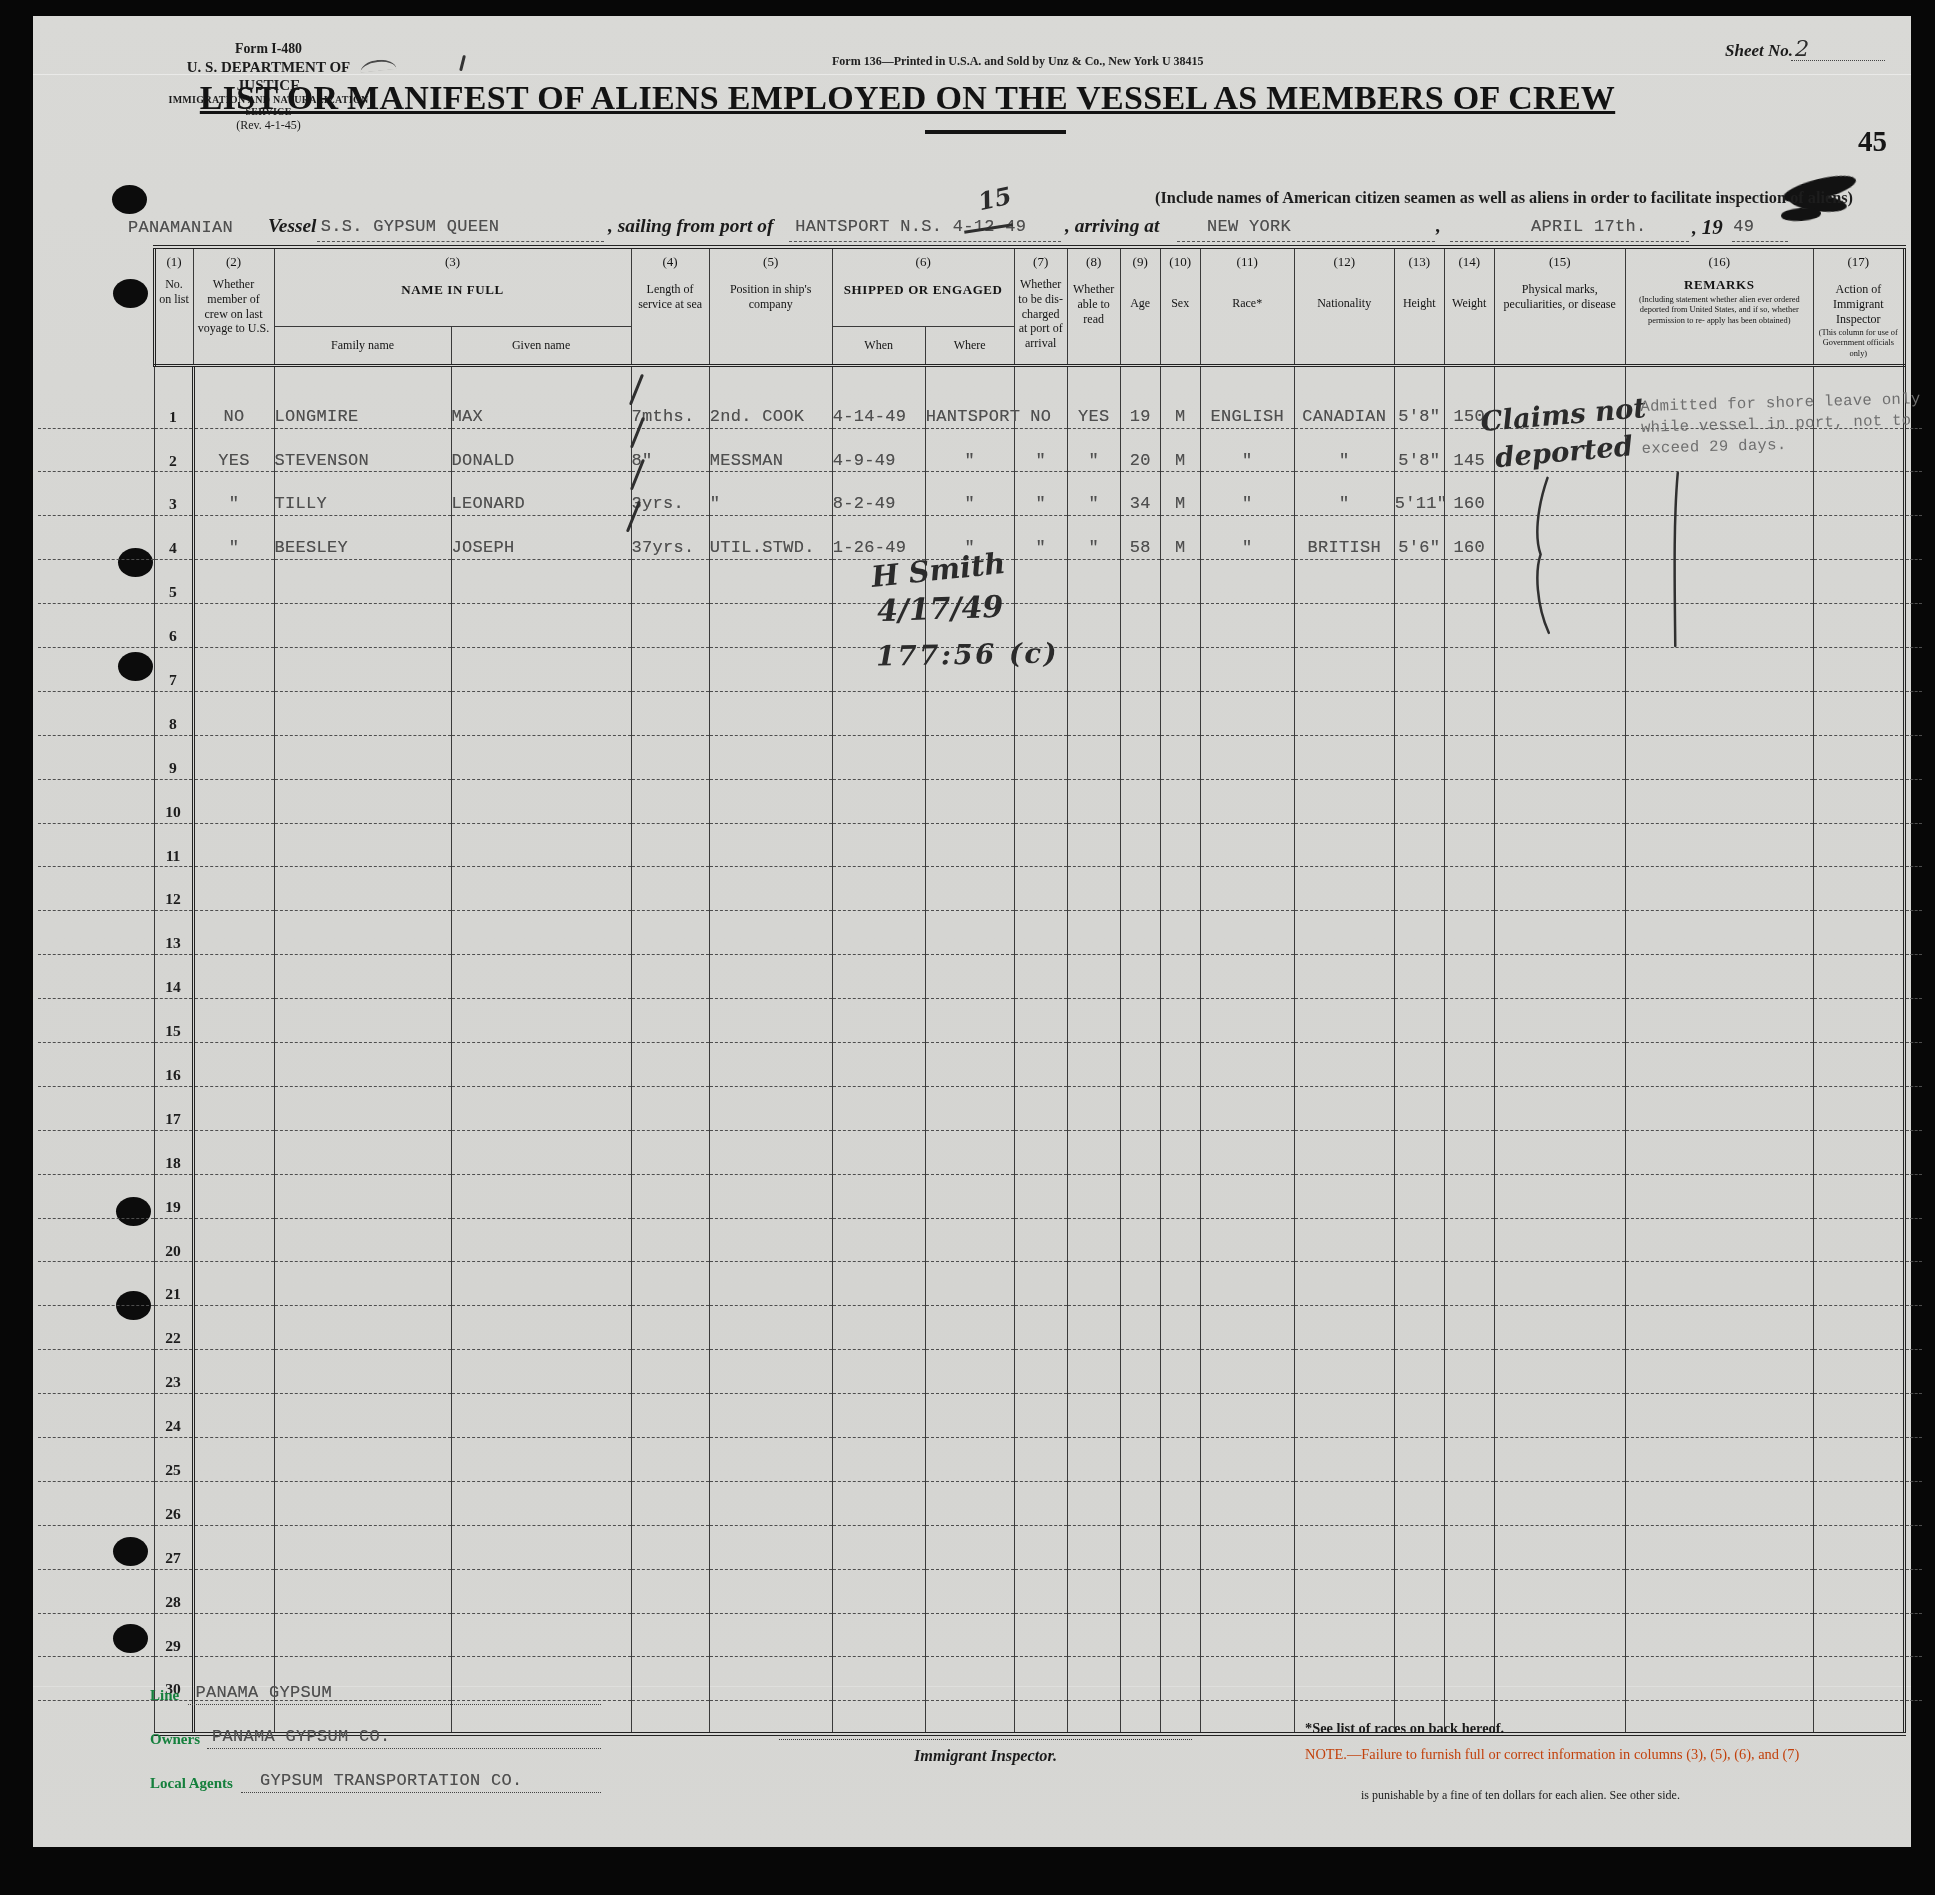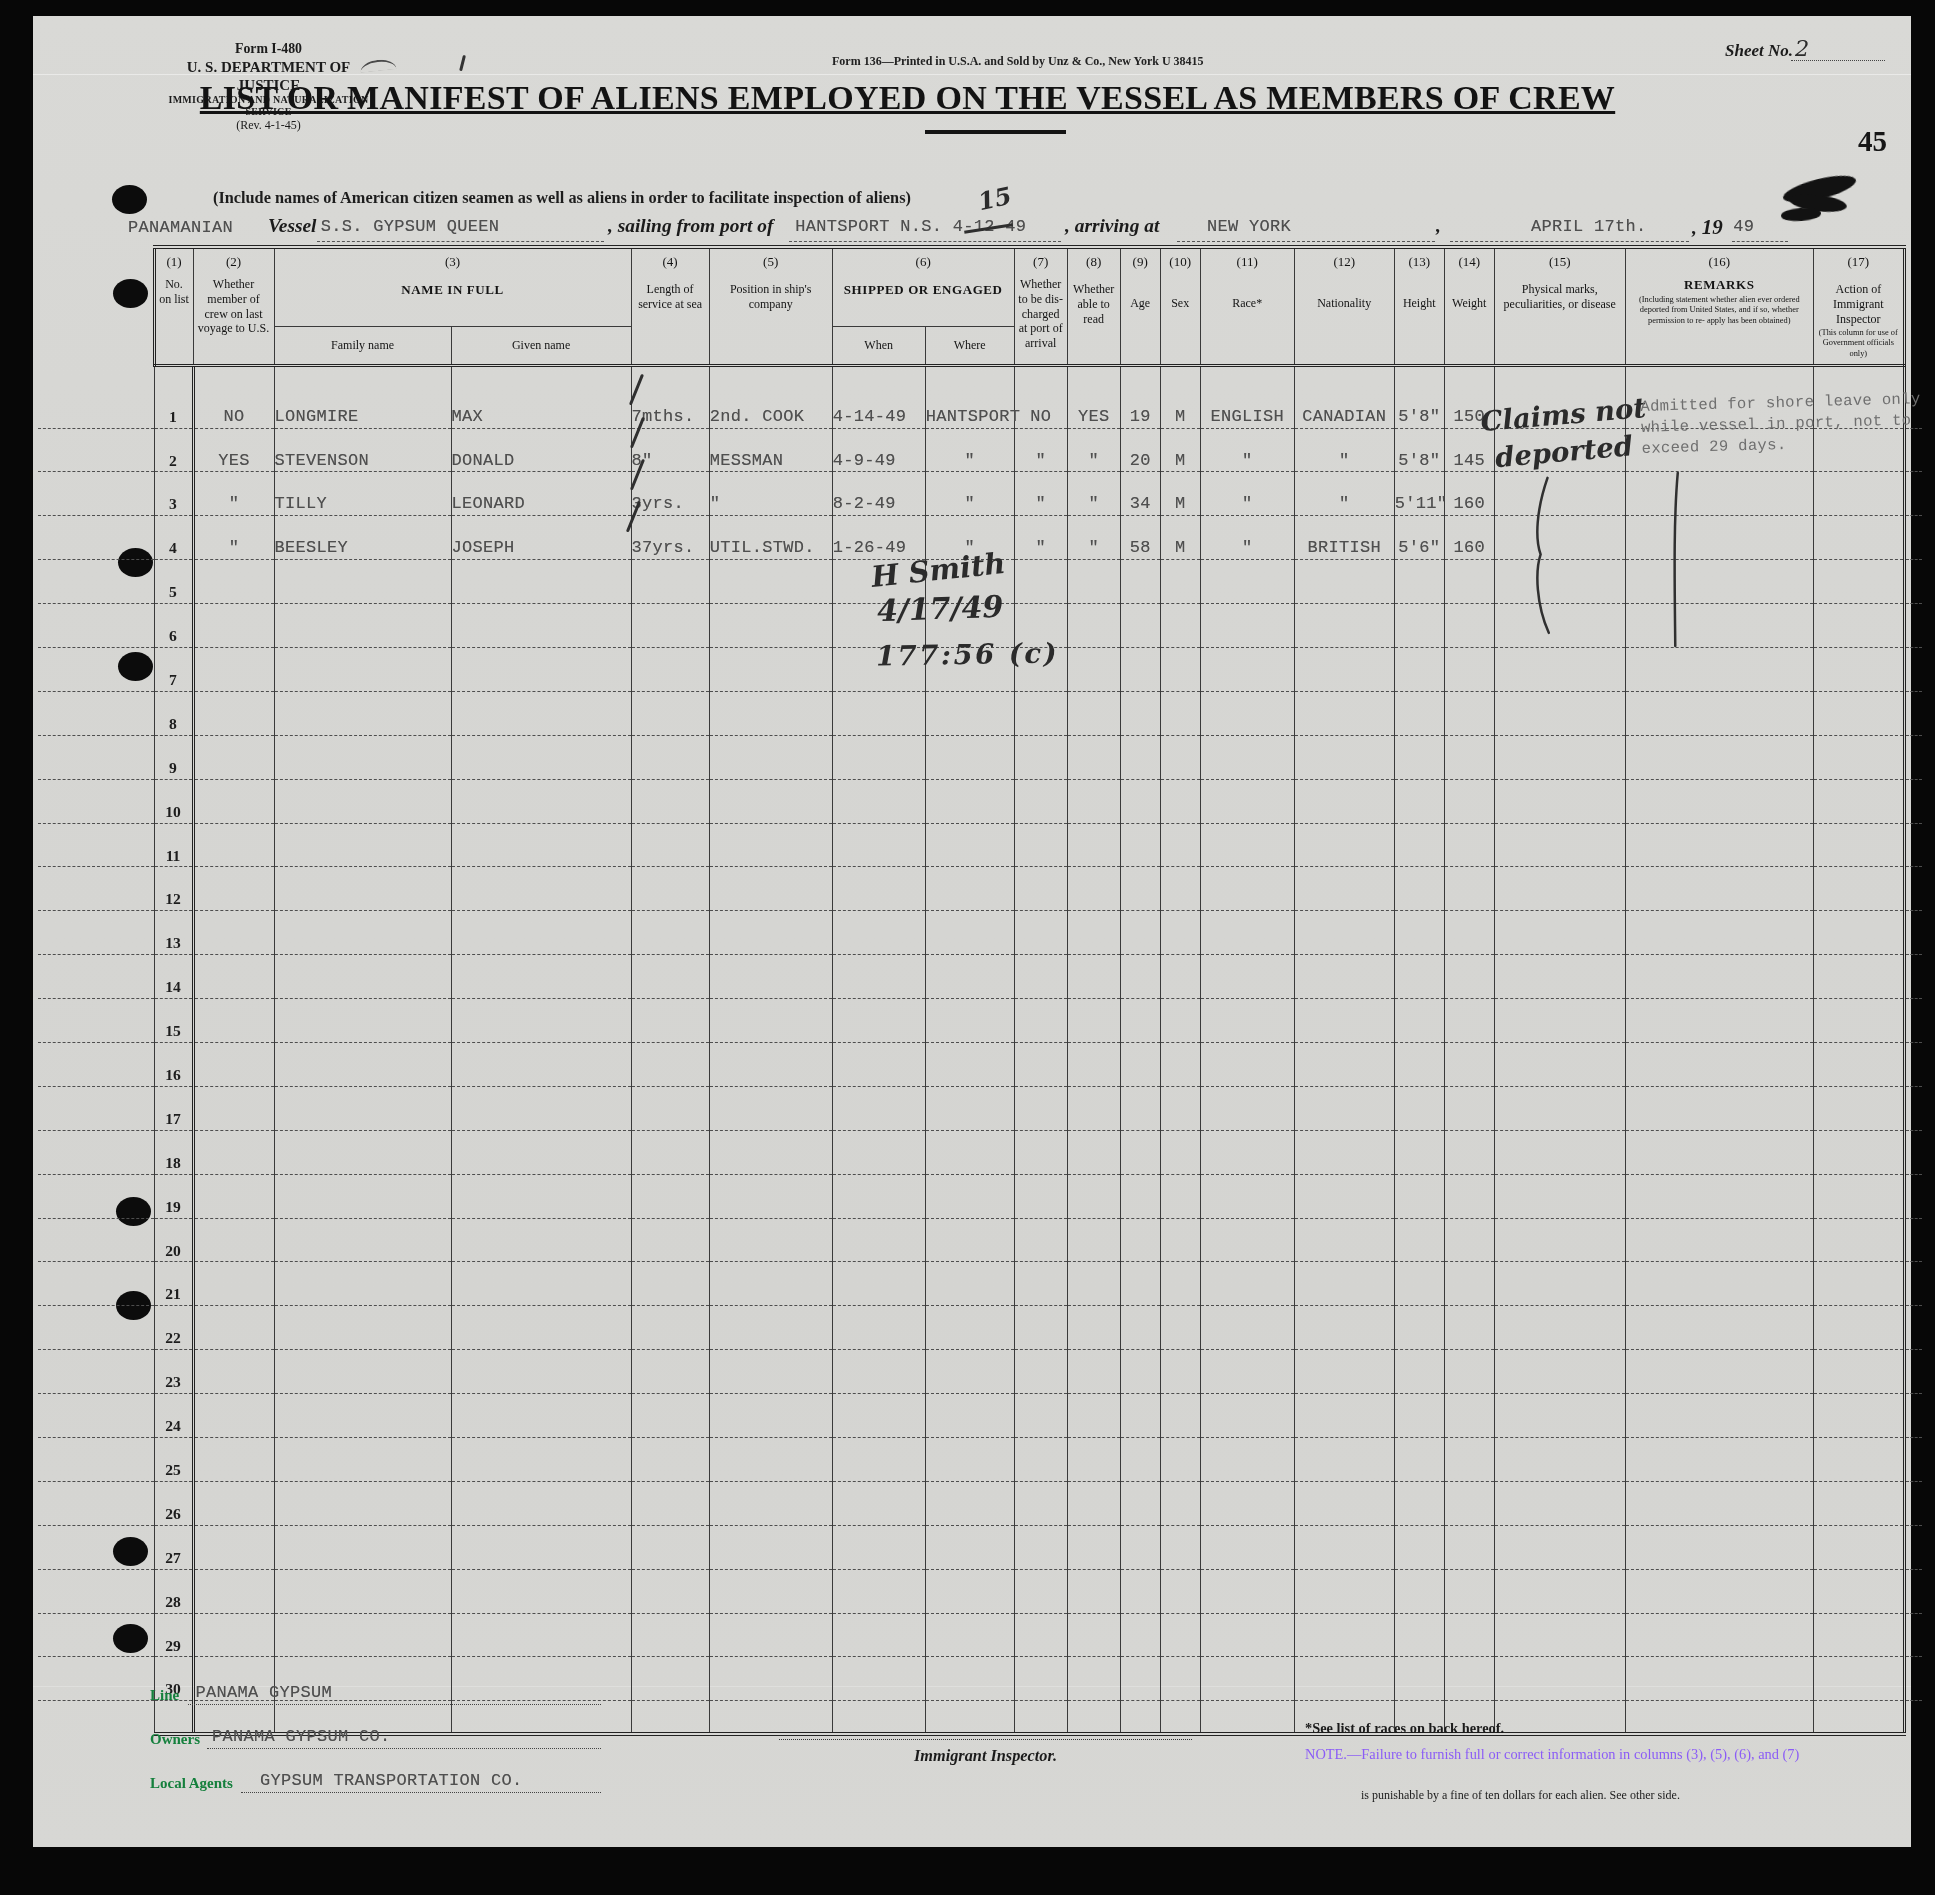--- a/index.html
+++ b/index.html
@@ -23,21 +23,21 @@
   .printerline{position:absolute;left:832px;top:54px;font-size:12px;font-weight:bold;color:#222;}
   .sheet{position:absolute;left:1725px;top:41px;font-size:17px;}
   .sheetno{position:absolute;left:1795px;top:35px;font-size:22.5px;}
   .sheetleader{position:absolute;left:1791px;top:40px;width:94px;height:20px;border-bottom:1.9px dotted #444;}
   .title{position:absolute;left:188px;top:79px;width:1439px;text-align:center;
          font-size:34px;font-weight:bold;color:#131313;letter-spacing:0.3px;text-decoration:underline;}
   .title-underline{position:absolute;left:925px;top:130px;width:141px;height:4.4px;background:#141414;}
   .pageno{position:absolute;left:1858px;top:125px;font-size:29px;font-weight:bold;color:#161616;}
   .req{position:absolute;left:213px;top:141px;width:1640px;text-align:center;font-weight:bold;
        font-size:18px;color:#161616;line-height:1.22;}
-  .incl{position:absolute;left:213px;top:188px;width:1640px;text-align:left;font-weight:bold;
+  .incl{position:absolute;left:213px;top:188px;width:1640px;text-align:right;font-weight:bold;
         font-size:16.3px;color:#1d1d1d;}
   
   .vflag{left:128px;top:218px;}
   .vlabel{font-size:19.4px;}
   
   table.manifest{position:absolute;left:38px;top:245px;border-collapse:collapse;table-layout:fixed;width:1884px;}
   .manifest th,.manifest td{padding:0;margin:0;overflow:visible;}
   .manifest thead th{vertical-align:top;font-weight:normal;color:#141414;font-size:12px;line-height:1.22;
                      border-left:1.3px solid #3a3a3a;border-top:4.4px double #222;padding-top:5px;}
   .manifest thead th.gut{border:none;}
@@ -78,21 +78,21 @@
   .smudge{position:absolute;background:#121212;border-radius:50%;filter:blur(0.6px);}
   .pencil1{position:absolute;left:360px;top:60px;width:36px;height:8.8px;border-top:2.5px solid #4a4a4a;
            border-radius:50% 50% 0 0/100% 100% 0 0;transform:rotate(-6deg);}
   .pencil2{position:absolute;left:461px;top:55px;width:2.5px;height:16.3px;background:#333;transform:rotate(14deg);border-radius:1.3px;}
   
   .flabel{font-size:15px;font-weight:bold;color:#15803d;}
   .fleader{border-bottom:1.9px dotted #444;display:flex;align-items:flex-end;}
   .inspector-line{position:absolute;left:779px;top:1739px;width:413px;border-bottom:1.9px dotted #333;}
   .inspector-cap{position:absolute;left:779px;top:1746px;width:413px;text-align:center;font-size:16.3px;}
   .races{position:absolute;left:1305px;top:1720px;font-size:14.4px;font-weight:bold;color:#1b1b1b;}
-  .noteln1{position:absolute;left:1305px;top:1746px;font-size:14.4px;color:#8b5cf6;}
+  .noteln1{position:absolute;left:1305px;top:1746px;font-size:14.4px;color:#c2410c;}
   .noteln2{position:absolute;left:1361px;top:1769px;font-size:12px;color:#1b1b1b;margin-top:19px;}
   svg.stroke{position:absolute;}
 </style>
 </head>
 <body>
 
 <div class="page">
   <div class="paper"></div>
   <div class="crease" style="top:74px"></div>
   <div class="crease" style="top:1686px;opacity:.5"></div>

